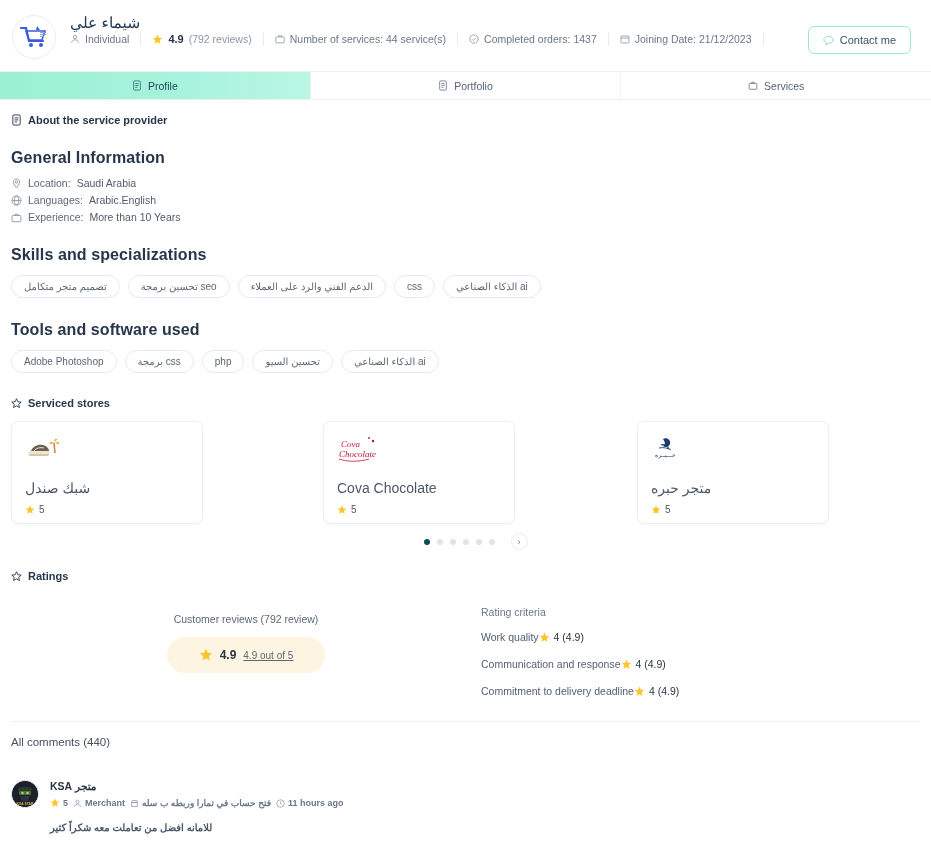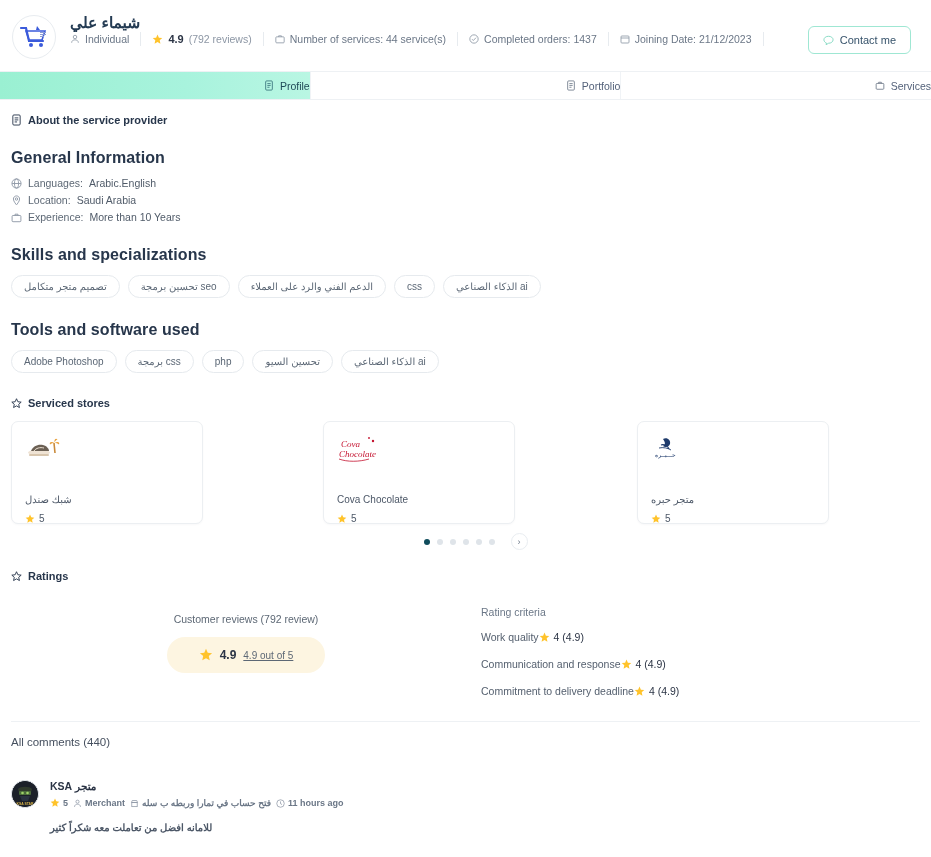--- a/index.html
+++ b/index.html
@@ -21,21 +21,21 @@
     background:#fff;
   }
   .avatar {
     width: 44px; height: 44px; border-radius: 50%;
     border: 1px solid #e8ecf0; background: #fff;
     display: flex; align-items: center; justify-content: center;
     flex: 0 0 auto; margin-top: 5px; overflow: hidden;
   }
   .head-main { flex: 1 1 auto; padding-left: 14px; padding-top: 4px; }
   .provider-name {
-    font-size: 15.5px; font-weight: 700; color: #243b53;
+    font-size: 15.5px; font-weight: 400; color: #243b53;
     direction: rtl; text-align: left; letter-spacing: .2px;
   }
   .stats { display: flex; align-items: center; flex-wrap: nowrap; }
   .stat {
     display: flex; align-items: center; gap: 5px;
     font-size: 10.5px; color: #6b7787; white-space: nowrap;
     padding: 0 11px; border-right: 1px solid #e7ebef; height: 14px;
   }
   .stat:first-child { padding-left: 0; }
   .stat .sv { display:block; }
@@ -46,21 +46,21 @@
     border: 1px solid #9fe7d3; border-radius: 6px;
     background: #ffffff; color: #37536b;
     font-size: 11px; padding: 7px 14px;
     display: flex; align-items: center; gap: 6px; cursor: pointer;
     font-family: "Liberation Sans", sans-serif;
   }
 
   
   .tabs { display: flex; width: 100%; height: 28px; border-bottom: 1px solid #eef1f4; background:#fff;}
   .tab {
-    flex: 1 1 0; display: flex; align-items: center; justify-content: flex-end;
+    flex: 1 1 0; display: flex; align-items: center; justify-content: center;
     gap: 6px; font-size: 10.5px; color: #54627a; cursor: pointer;
     background: #ffffff; border-right: 1px solid #f0f3f6;
   }
   .tab:last-child { border-right: none; }
   .tab.active {
     background: linear-gradient(90deg,#9af0d2 0%, #a8f3dd 60%, #b9f6e3 100%);
     color: #1f4a57; font-weight: 400;
   }
 
   
@@ -94,21 +94,21 @@
   .stores-wrap { margin-top: 12px; position: relative; }
   .stores { display: flex; gap: 10px; }
   .store-card {
     width: 192px; height: 103px; border: 1px solid #eceff2; border-radius: 7px;
     background: #fff; padding: 12px 13px; cursor: pointer;
     box-shadow: 0 1px 2px rgba(20,30,50,.03);
   }
   .store-card.push2 { margin-left: 110px; }
   .store-card.push3 { margin-left: 112px; }
   .store-logo { height: 32px; display: flex; align-items: center; }
-  .store-name { font-size: 10px; color: #4c5767; margin-top: 28px; }
+  .store-name { font-size: 14px; color: #4c5767; margin-top: 14px; }
   .store-name.rtl { direction: rtl; text-align: left; }
   .store-rate { display: flex; align-items: center; gap: 4px; margin-top: 8px; font-size: 10px; color: #4c5767; }
   .carousel { display: flex; align-items: center; gap: 7px; justify-content: center; margin-top: 9px; padding-left:20px;}
   .dot { width: 6px; height: 6px; border-radius: 50%; background: #dfe4e9; cursor: pointer; }
   .dot.active { background: #0f4c5c; }
   .next-btn {
     width: 17px; height: 17px; border-radius: 50%; border: 1px solid #e9edf1;
     display: flex; align-items: center; justify-content: center; background: #fff;
     cursor: pointer; margin-left: 9px; color: #6b7787; font-size: 9px;
   }
@@ -276,37 +276,37 @@
           </svg>
       </span>
       <span>About the service provider</span>
     </div>
 
     <div class="h2">General Information</div>
     <div class="info-list">
       <div class="info-row">
         <span>
           <svg width="11" height="11" viewBox="0 0 12 12">
+              <path d="M6 1 C7.9 1 9.4 2.5 9.4 4.4 C9.4 6.9 6 10.8 6 10.8 C6 10.8 2.6 6.9 2.6 4.4 C2.6 2.5 4.1 1 6 1 Z" fill="none" stroke="#8d97a5" stroke-width="1"></path>
+              <circle cx="6" cy="4.4" r="1.3" fill="none" stroke="#8d97a5" stroke-width="1"></circle>
+            </svg>
+        </span>
+        <span class="lbl">Location:</span>
+        <span class="val">Saudi Arabia</span>
+      </div>
+      <div class="info-row">
+        <span>
+          <svg width="11" height="11" viewBox="0 0 12 12">
               <circle cx="6" cy="6" r="5" fill="none" stroke="#8d97a5" stroke-width="1"></circle>
               <ellipse cx="6" cy="6" rx="2.2" ry="5" fill="none" stroke="#8d97a5" stroke-width="1"></ellipse>
               <path d="M1.2 6 H10.8" stroke="#8d97a5" stroke-width="1"></path>
             </svg>
         </span>
         <span class="lbl">Languages:</span>
         <span class="val">Arabic.English</span>
-      </div>
-      <div class="info-row">
-        <span>
-          <svg width="11" height="11" viewBox="0 0 12 12">
-              <path d="M6 1 C7.9 1 9.4 2.5 9.4 4.4 C9.4 6.9 6 10.8 6 10.8 C6 10.8 2.6 6.9 2.6 4.4 C2.6 2.5 4.1 1 6 1 Z" fill="none" stroke="#8d97a5" stroke-width="1"></path>
-              <circle cx="6" cy="4.4" r="1.3" fill="none" stroke="#8d97a5" stroke-width="1"></circle>
-            </svg>
-        </span>
-        <span class="lbl">Location:</span>
-        <span class="val">Saudi Arabia</span>
       </div>
       <div class="info-row">
         <span>
           <svg width="11" height="11" viewBox="0 0 12 12">
               <rect x="1.2" y="3.8" width="9.6" height="6.8" rx="1" fill="none" stroke="#8d97a5" stroke-width="1"></rect>
               <path d="M4.4 3.8 V2.4 H7.6 V3.8" fill="none" stroke="#8d97a5" stroke-width="1"></path>
             </svg>
         </span>
         <span class="lbl">Experience:</span>
         <span class="val">More than 10 Years</span>

